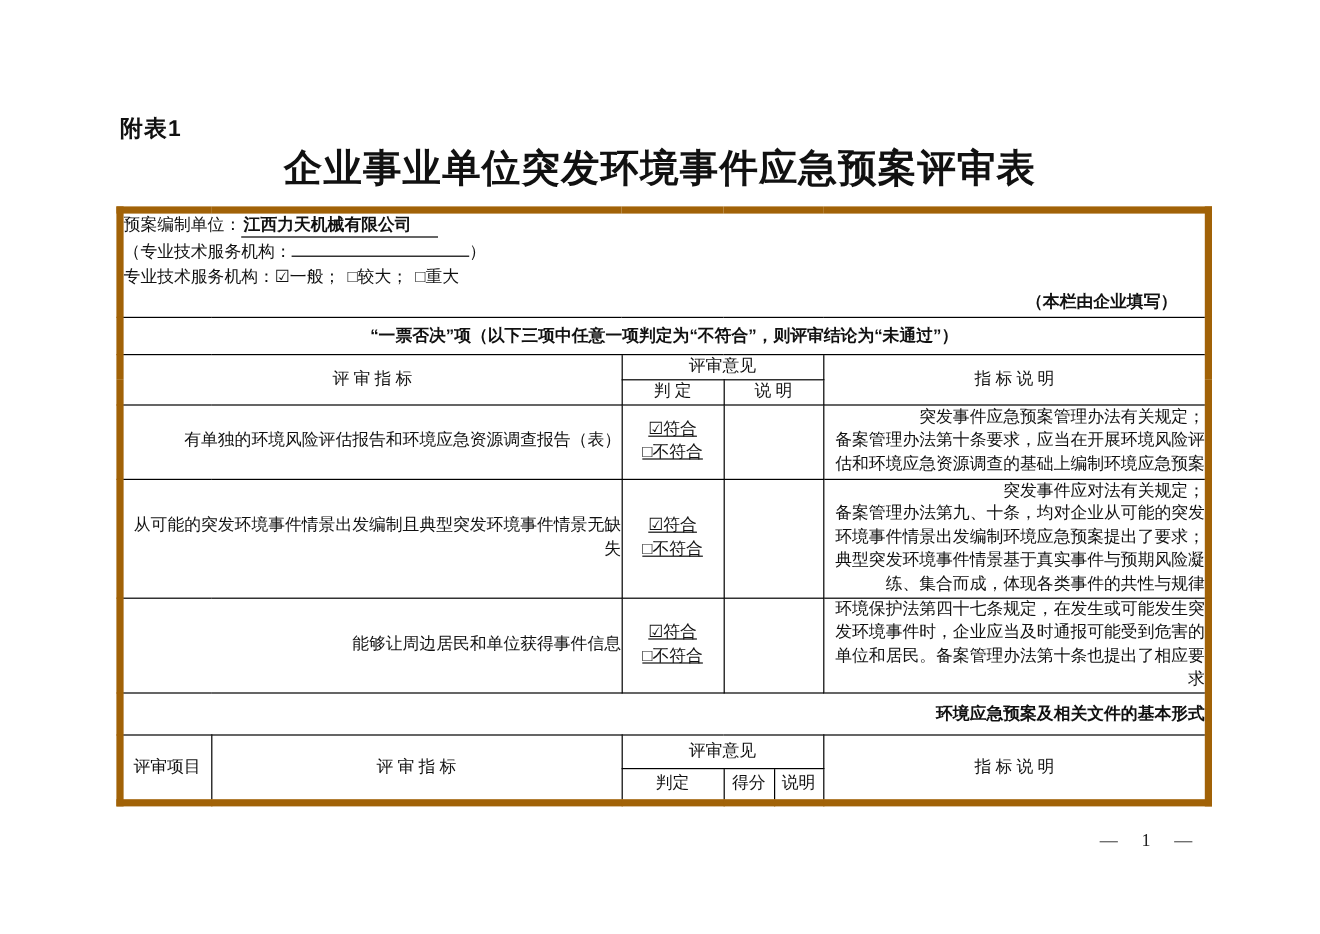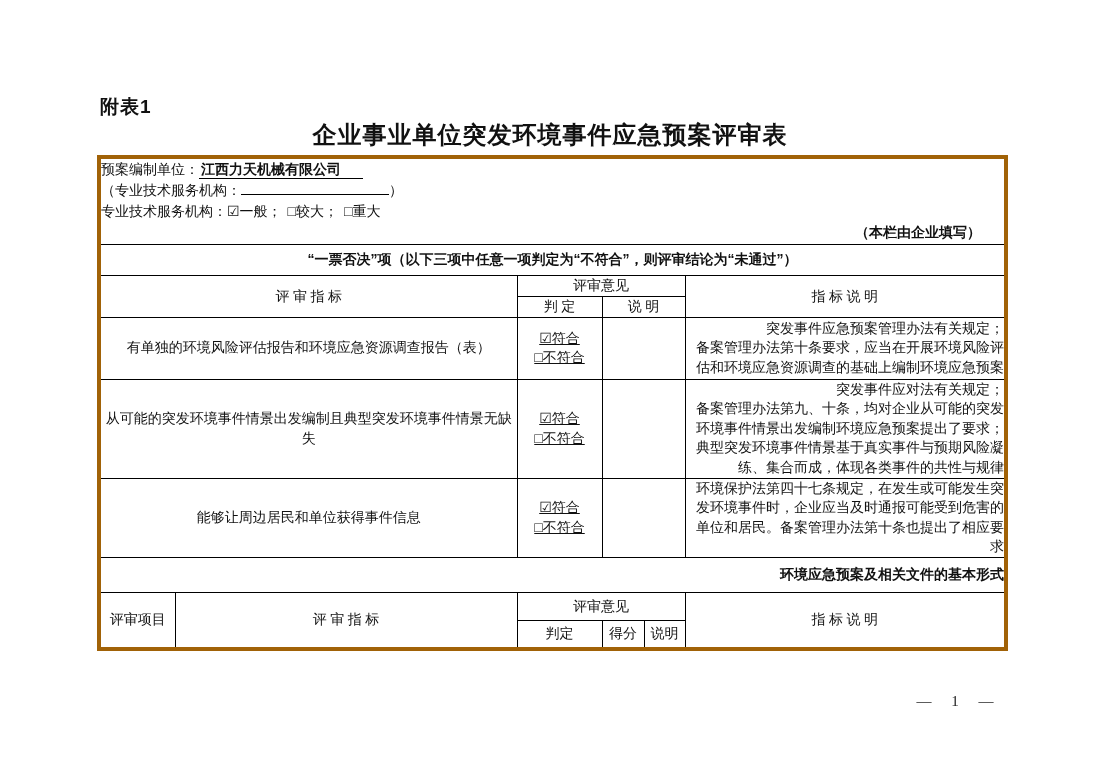--- a/index.html
+++ b/index.html
@@ -9,26 +9,26 @@
     overflow:hidden;
     border-radius:19px;
   }
   .appendix-label{
     position:absolute;left:100px;top:94px;
     font-family:"Liberation Sans","DejaVu Sans",sans-serif;
     font-weight:bold;font-size:19px;letter-spacing:1px;
   }
   .doc-title{
     position:absolute;left:0;top:119px;width:100%;
-    text-align:center;font-weight:bold;font-size:24px;letter-spacing:1px;
+    text-align:center;font-weight:bold;font-size:32px;letter-spacing:1px;
   }
   table.review-table{
-    position:absolute;left:97px;top:155px;width:907px;
+    position:absolute;left:97px;top:172px;width:907px;
     border-collapse:collapse;table-layout:fixed;
-    border:4px solid #a16207;
+    border:6px solid #a16207;
   }
   table.review-table td{
     border:1px solid #000;
     font-size:14px;line-height:1.4;
     padding:0;vertical-align:middle;color:#111;
     overflow:hidden;
   }
   
   tr.hb{height:87px;}
   td.header-block{padding:5px 8px 4px 8px;}
@@ -50,21 +50,21 @@
   td.veto-title{
     text-align:center;font-weight:bold;
     font-family:"Liberation Sans","DejaVu Sans",sans-serif;
     font-size:13.5px;
   }
   
   tr.uh1{height:20px;} tr.uh2{height:21px;}
   td.hcell{text-align:center;font-size:14px;}
   
   tr.r1{height:62px;} tr.r2{height:86px;} tr.r3{height:63px;}
-  td.indicator-cell{padding:3px 4px 3px 8px;text-align:center;}
+  td.indicator-cell{padding:3px 4px 3px 8px;text-align:right;}
   td.judgment-cell{padding:3px 2px 3px 7px;text-align:center;text-decoration:underline;}
   td.note-cell{padding:3px 4px 3px 6px;text-align:right;font-size:13.5px;line-height:1.44;}
   .preline{white-space:pre-line;}
   
   tr.section-row{height:35px;}
   td.section-title{
     text-align:right;font-weight:bold;
     font-family:"Liberation Sans","DejaVu Sans",sans-serif;
     font-size:13.5px;
   }

